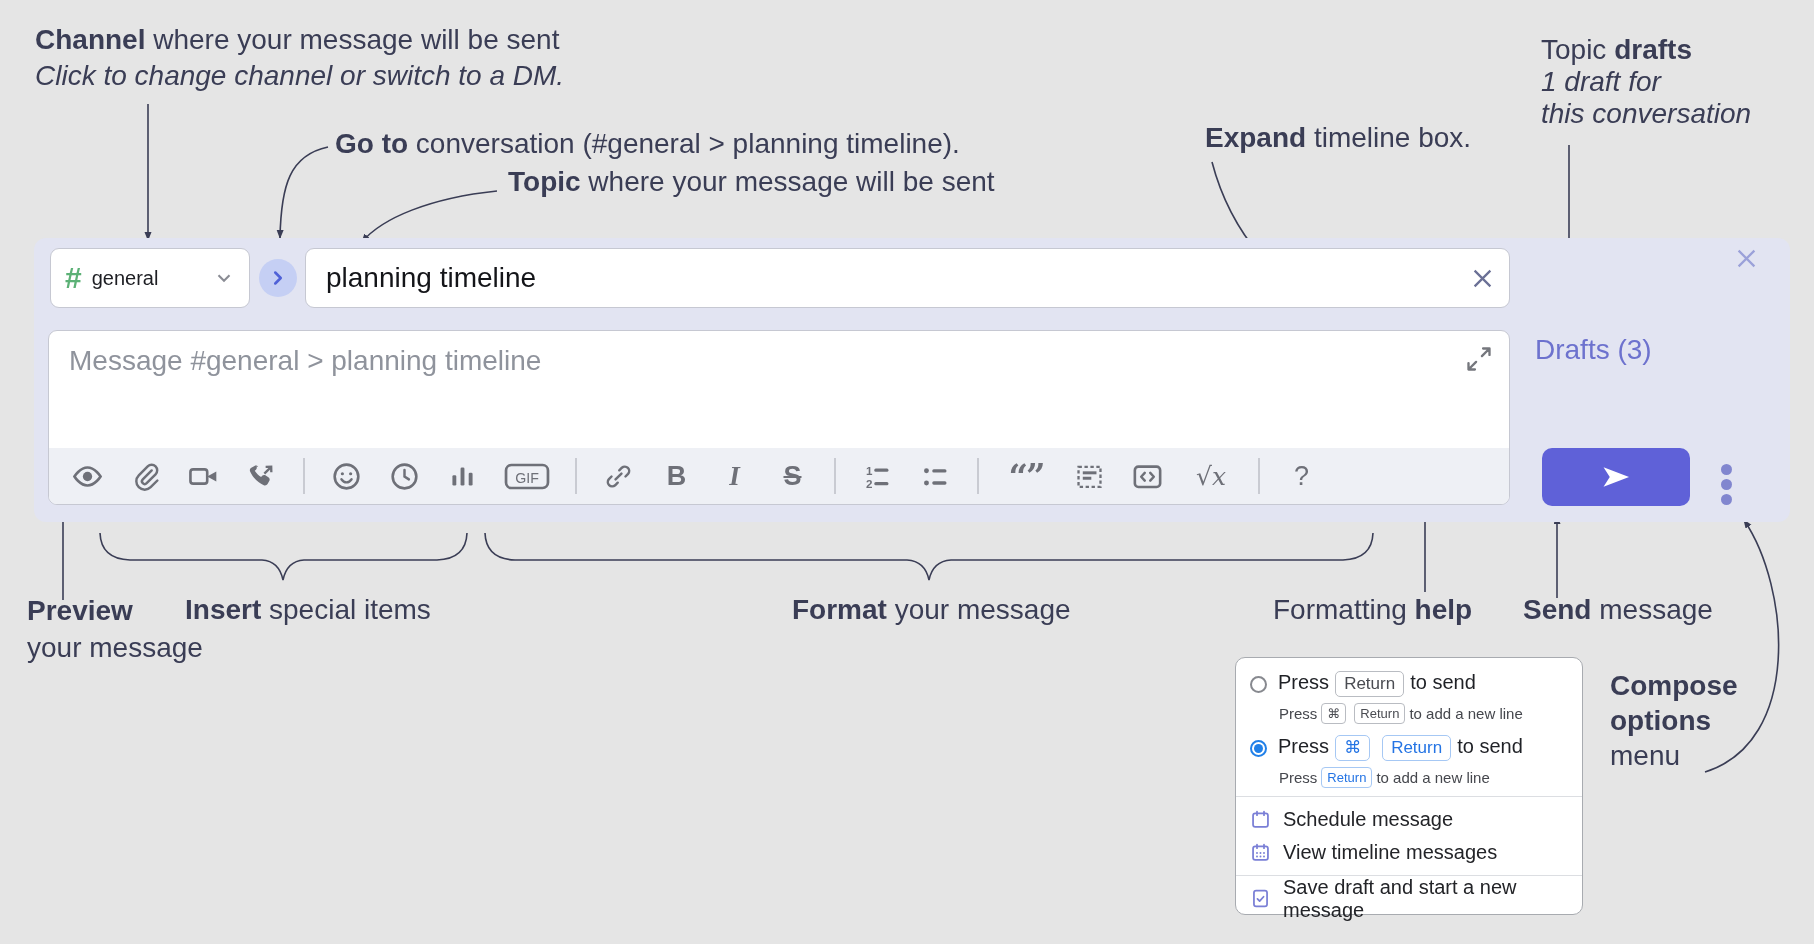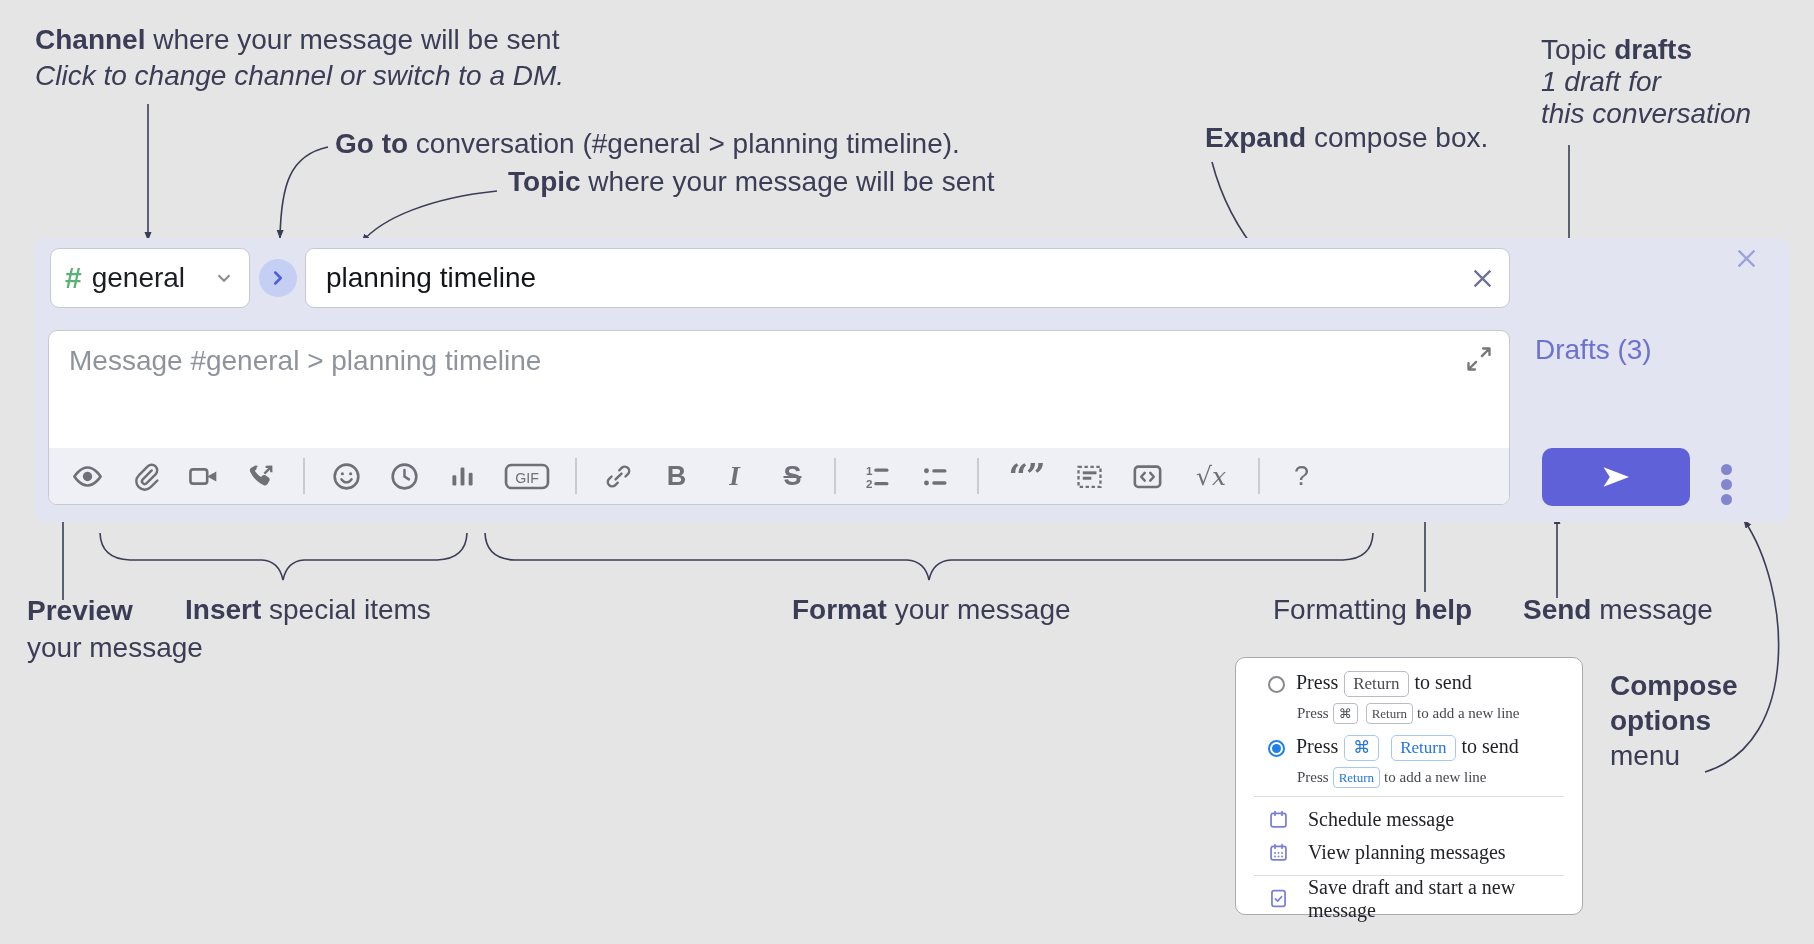--- a/index.html
+++ b/index.html
@@ -7,21 +7,21 @@
          font-family:"Liberation Sans",sans-serif;color:#3a3d55;}
   .overlay{position:absolute;left:0;top:0;pointer-events:none;}
   .ann{position:absolute;font-size:28px;line-height:36px;white-space:nowrap;color:#3a3d55;}
   .ann b{font-weight:bold;}
   .italic{font-style:italic;}
   
   .compose{position:absolute;left:34px;top:238px;width:1756px;height:284px;background:#e2e4f2;border-radius:12px;}
   .chanpill{position:absolute;left:16px;top:10px;width:200px;height:60px;background:#fff;border:1px solid #c6c8d2;
             border-radius:9px;display:flex;align-items:center;padding:0 14px;box-sizing:border-box;gap:10px;}
   .hash{color:#5cb176;font-size:30px;font-weight:bold;}
-  .channame{font-size:28px;color:#1d1e23;}
+  .channame{font-size:20px;color:#1d1e23;}
   .circlebtn{position:absolute;left:225px;top:21px;width:38px;height:38px;border-radius:50%;background:#c5cff4;
              display:flex;align-items:center;justify-content:center;}
   .topicinput{position:absolute;left:271px;top:10px;width:1205px;height:60px;background:#fff;border:1px solid #c6c8d2;
               border-radius:9px;box-sizing:border-box;font-family:"Liberation Sans",sans-serif;
               font-size:28px;color:#141519;padding:0 64px 0 20px;outline:none;}
   .topicclear{position:absolute;left:1430px;top:22px;width:36px;height:36px;display:flex;align-items:center;justify-content:center;cursor:pointer;}
   .outerclose{position:absolute;left:1694px;top:2px;width:36px;height:36px;display:flex;align-items:center;justify-content:center;cursor:pointer;}
   .msgbox{position:absolute;left:14px;top:92px;width:1462px;height:175px;background:#fff;border:1px solid #c6c8d2;
           border-radius:9px;box-sizing:border-box;}
   .msgarea{position:absolute;left:0;top:0;width:1380px;height:112px;border:0;resize:none;outline:none;background:transparent;
@@ -37,32 +37,32 @@
   .mathglyph{font-size:25px;font-style:italic;color:#6e7078;font-family:"DejaVu Serif",serif;}
   .helpglyph{font-size:27px;color:#6e7078;font-family:"Liberation Sans",sans-serif;font-weight:normal;}
   .draftslink{position:absolute;left:1501px;top:96px;font-size:28px;color:#6d72ce;cursor:pointer;}
   .sendbtn{position:absolute;left:1508px;top:210px;width:148px;height:58px;background:#5f61d8;border:0;border-radius:10px;
            display:flex;align-items:center;justify-content:center;cursor:pointer;}
   .dotsbtn{position:absolute;left:1682px;top:222px;width:20px;height:48px;display:flex;flex-direction:column;
            align-items:center;justify-content:center;gap:4px;cursor:pointer;}
   .dot{width:11px;height:11px;border-radius:50%;background:#8186cf;}
   
   .popup{position:absolute;left:1235px;top:657px;width:348px;height:258px;background:#fff;border:1.5px solid #a8abb0;
-         border-radius:10px;box-sizing:border-box;padding:10px 32px;font-size:20px;color:#1f2126;font-family:Liberation Serif, serif;}
+         border-radius:10px;box-sizing:border-box;padding:10px 14px;font-size:20px;color:#1f2126;}
   .optrow{display:flex;align-items:center;gap:11px;height:32px;cursor:pointer;}
   .subrow{margin-left:29px;font-size:15px;color:#45474d;height:26px;display:flex;align-items:center;}
   .radio{width:17px;height:17px;border-radius:50%;border:2px solid #87898f;box-sizing:border-box;flex:none;}
   .radio.sel{border-color:#2180e8;display:flex;align-items:center;justify-content:center;}
   .radio.sel::after{content:"";width:9px;height:9px;border-radius:50%;background:#2180e8;}
   .kbd{display:inline-block;border:1px solid #b9bcc2;border-radius:5px;padding:0 8px;margin:0 6px;font-size:17px;
        line-height:24px;color:#4a4c52;background:#fff;}
   .kbd.small{font-size:13px;line-height:19px;padding:0 5px;border-radius:4px;margin:0 4px;}
   .kbd.blue{color:#2474e4;border-color:#a6c8f4;}
   .menudiv{border-top:1px solid #dcdee2;margin:6px -14px;}
-  .menuitem{display:flex;align-items:center;gap:19px;height:33px;cursor:pointer;color:#232428;}
+  .menuitem{display:flex;align-items:center;gap:12px;height:33px;cursor:pointer;color:#232428;}
   .menuitem svg{flex:none;}
 </style>
 </head>
 <body>
 
 <div class="stage">
 
   <svg class="overlay" width="1814" height="944">
     <defs>
       <marker id="ah" markerWidth="10" markerHeight="8" refX="8" refY="3.5" orient="auto" markerUnits="userSpaceOnUse">
@@ -81,21 +81,21 @@
       <path d="M1705 772 C1802 742 1790 588 1744 520" marker-end="url(#ah)"></path>
       <path d="M100 533 Q101 559 130 560 L262 560 Q279 561 283 580 Q287 561 304 560 L437 560 Q466 559 467 533"></path>
       <path d="M485 533 Q486 559 515 560 L907 560 Q925 561 929 580 Q933 561 951 560 L1343 560 Q1372 559 1373 533"></path>
     </g>
   </svg>
 
   <div class="ann" style="left:35px;top:22px"><b>Channel</b><span> where your message will be sent</span></div>
   <div class="ann italic" style="left:35px;top:58px">Click to change channel or switch to a DM.</div>
   <div class="ann" style="left:335px;top:126px"><b>Go to</b><span> conversation (#general &gt; planning timeline).</span></div>
   <div class="ann" style="left:508px;top:164px"><b>Topic</b><span> where your message will be sent</span></div>
-  <div class="ann" style="left:1205px;top:120px"><b>Expand</b><span> compose box.</span></div>
+  <div class="ann" style="left:1205px;top:120px"><b>Expand</b><span> timeline box.</span></div>
   <div class="ann" style="left:1541px;top:32px"><span>Topic </span><b>drafts</b></div>
   <div class="ann italic" style="left:1541px;top:64px">1 draft for</div>
   <div class="ann italic" style="left:1541px;top:96px">this conversation</div>
 
   <div class="compose">
     <div class="chanpill">
       <span class="hash">#</span>
       <span class="channame">general</span>
       <svg width="22" height="22" viewBox="0 0 24 24" style="margin-left:auto">
           <polyline points="6,9 12,15 18,9" fill="none" stroke="#8a8c94" stroke-width="2.3"></polyline>
@@ -301,21 +301,21 @@
           </g>
           <g fill="#7a7fd6">
             <circle cx="8" cy="12.5" r="1.1"></circle>
             <circle cx="12" cy="12.5" r="1.1"></circle>
             <circle cx="16" cy="12.5" r="1.1"></circle>
             <circle cx="8" cy="16.5" r="1.1"></circle>
             <circle cx="12" cy="16.5" r="1.1"></circle>
             <circle cx="16" cy="16.5" r="1.1"></circle>
           </g>
         </svg>
-      <span>View planning messages</span>
+      <span>View timeline messages</span>
     </div>
     <div class="menudiv"></div>
     <div class="menuitem">
       <svg width="21" height="21" viewBox="0 0 24 24" fill="none" stroke="#7a7fd6" stroke-width="2" stroke-linecap="round" stroke-linejoin="round">
           <rect x="4.5" y="3" width="15" height="18" rx="2.5"></rect>
           <path d="M8.5 12.5l2.5 2.5 4.5-5"></path>
         </svg>
       <span>Save draft and start a new message</span>
     </div>
   </div>

